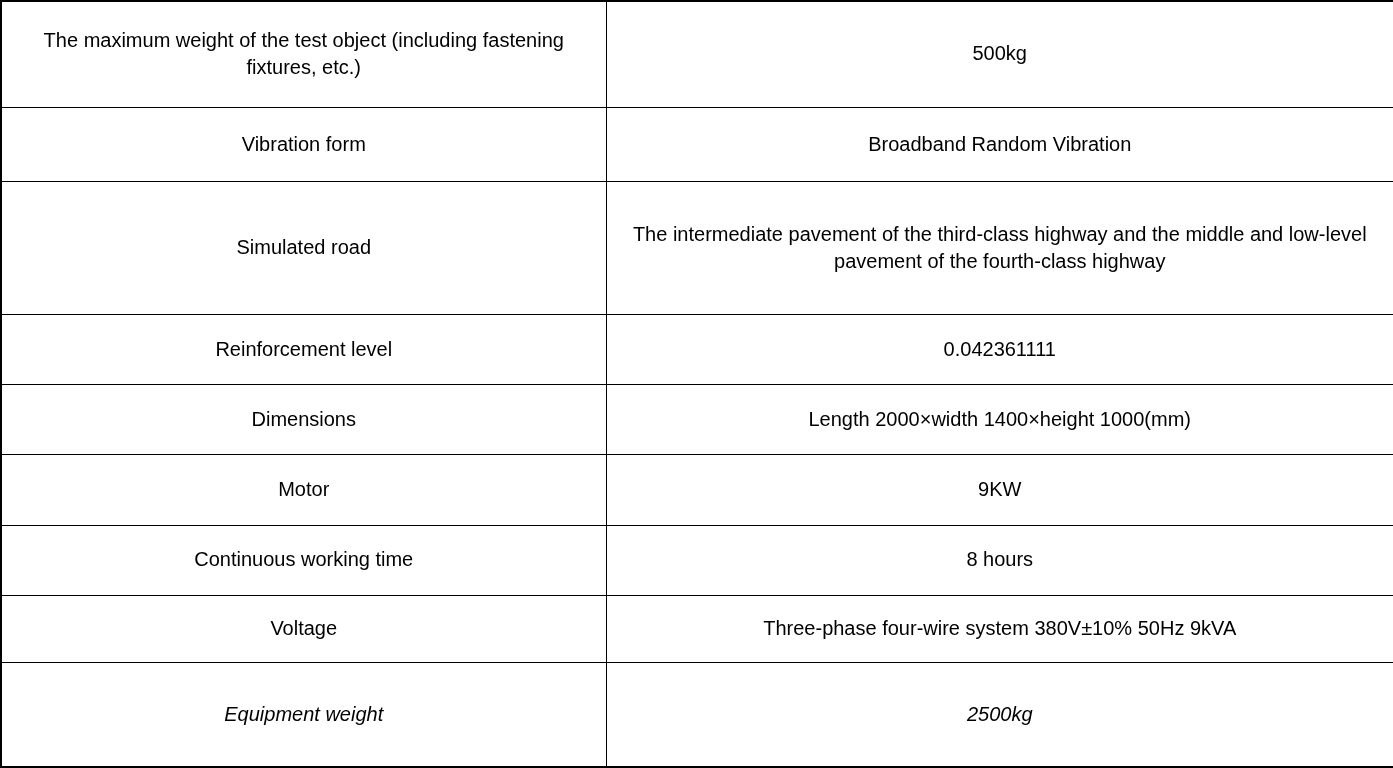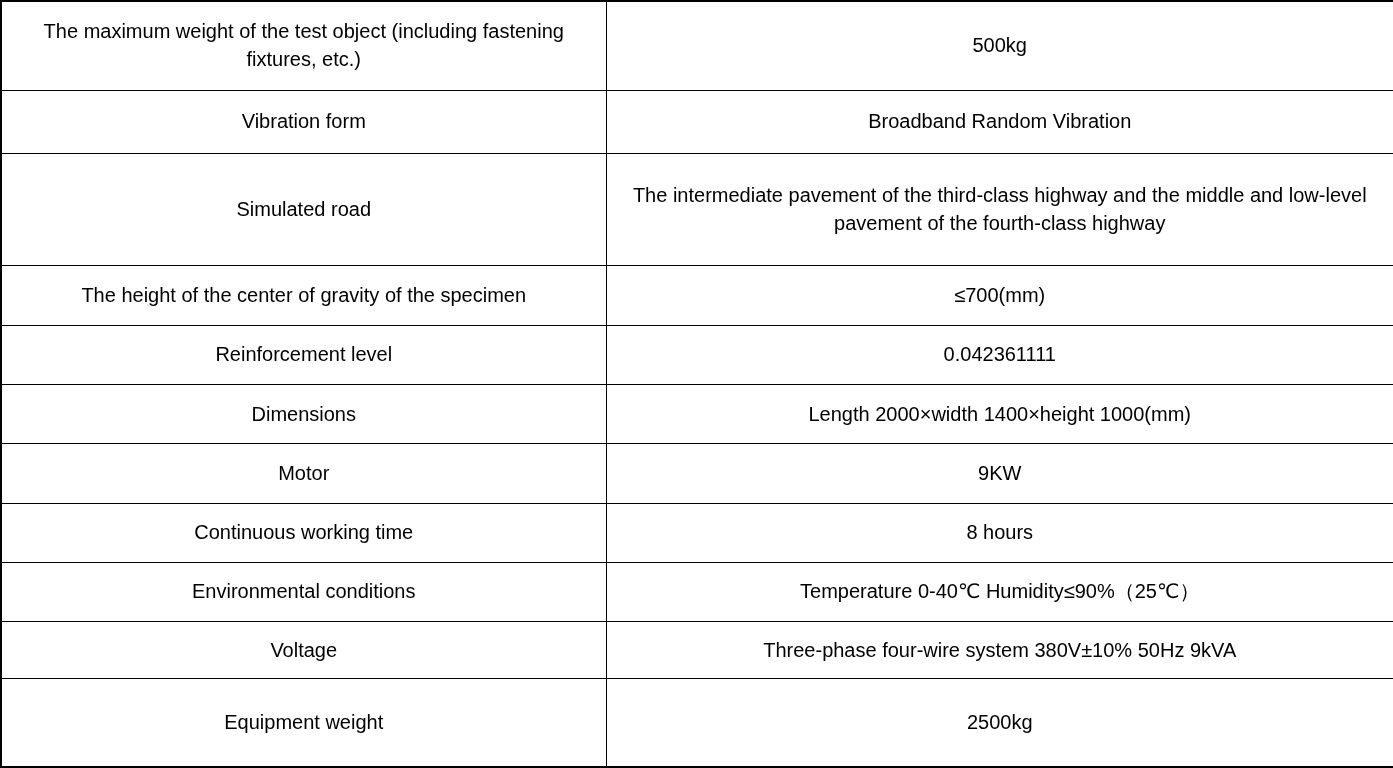--- a/index.html
+++ b/index.html
@@ -29,21 +29,21 @@
     overflow: hidden;
   }
   col.label-col { width: 605px; }
   col.value-col { width: 788px; }
   tr.h68 { height: 68px; }
   tr.h48 { height: 48px; }
   tr.h69 { height: 69px; }
   tr.h85 { height: 85px; }
   tr.h45 { height: 45px; }
   tr.h43 { height: 43px; margin-left: 30px; }
-  tr.h53 { height: 67px; }
+  tr.h53 { height: 67px; font-style: italic; }
 </style>
 </head>
 <body>
 
 <table class="spec-table">
   <colgroup>
     <col class="label-col">
     <col class="value-col">
   </colgroup>
   <tbody>
@@ -53,43 +53,35 @@
     </tr>
     <tr class="h48">
       <td>Vibration form</td>
       <td>Broadband Random Vibration</td>
     </tr>
     <tr class="h85">
       <td>Simulated road</td>
       <td>The intermediate pavement of the third-class highway and the middle and low-level pavement of the fourth-class highway</td>
     </tr>
     <tr class="h45">
-      <td>The height of the center of gravity of the specimen</td>
-      <td>≤700(mm)</td>
-    </tr>
-    <tr class="h45">
       <td>Reinforcement level</td>
       <td>0.042361111</td>
     </tr>
     <tr class="h45">
       <td>Dimensions</td>
       <td>Length 2000×width 1400×height 1000(mm)</td>
     </tr>
     <tr class="h45">
       <td>Motor</td>
       <td>9KW</td>
     </tr>
     <tr class="h45">
       <td>Continuous working time</td>
       <td>8 hours</td>
     </tr>
-    <tr class="h45">
-      <td>Environmental conditions</td>
-      <td>Temperature 0-40℃ Humidity≤90%（25℃）</td>
-    </tr>
     <tr class="h43">
       <td>Voltage</td>
       <td>Three-phase four-wire system 380V±10% 50Hz 9kVA</td>
     </tr>
     <tr class="h53">
       <td>Equipment weight</td>
       <td>2500kg</td>
     </tr>
   </tbody>
 </table>

